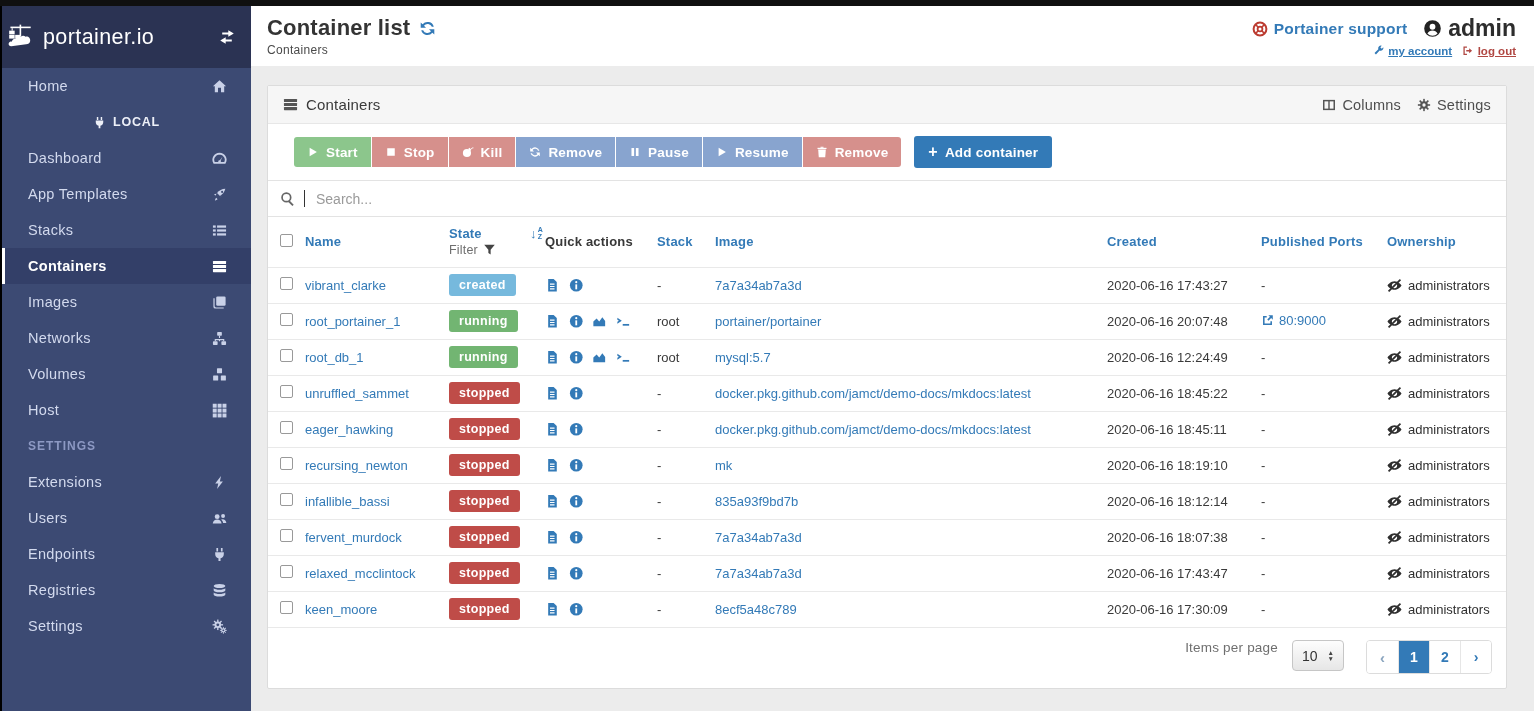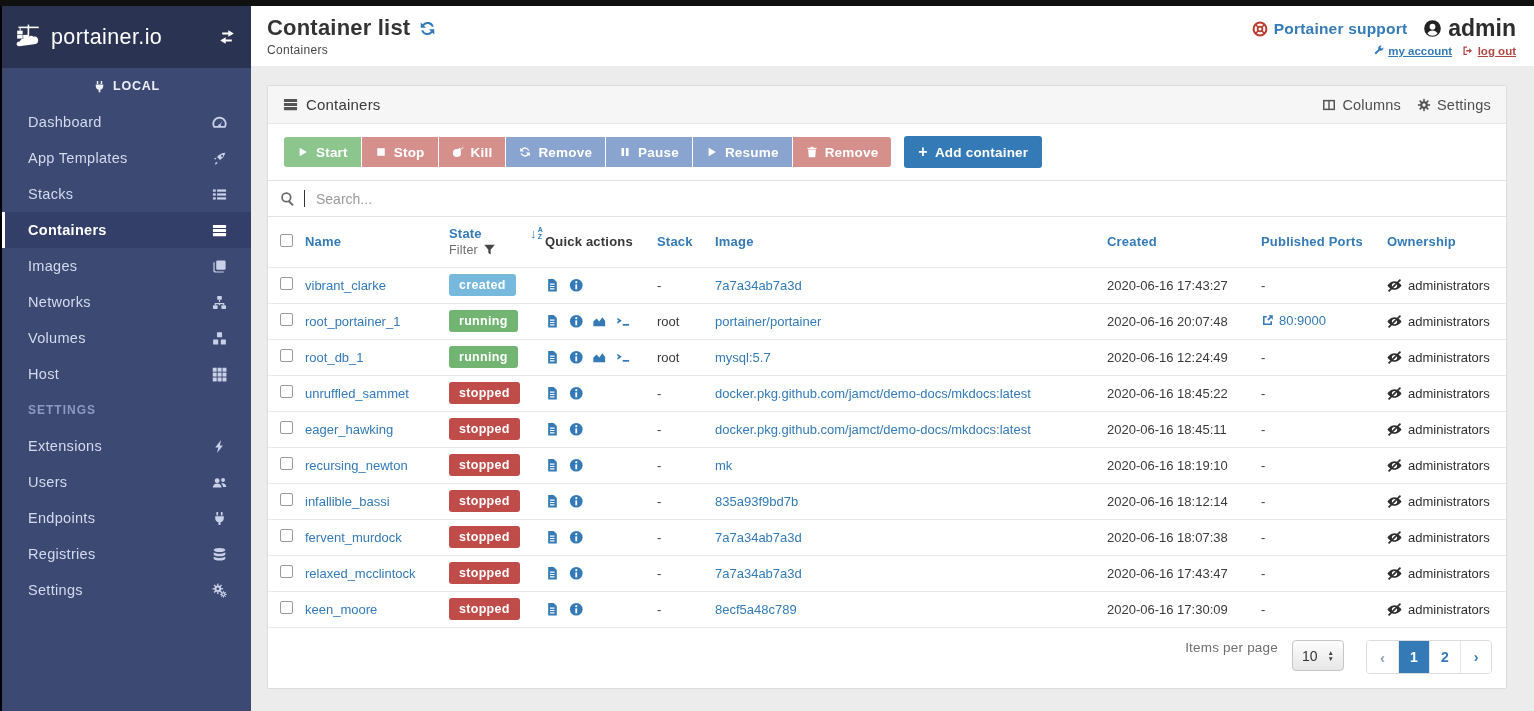--- a/index.html
+++ b/index.html
@@ -11,21 +11,21 @@
   }
   svg { width:1em; height:1em; display:inline-block; vertical-align:-0.12em; }
   .ic { display:inline-flex; align-items:center; justify-content:center; line-height:1; }
 
   .top-strip { height:6px; background:#101010; }
   .app { display:flex; height:705px; }
 
   
   .sidebar { width:251px; flex-shrink:0; background:var(--sidebar-bg,#3c4a73); border-left:2px solid #000; }
   .sidebar svg { --hole:#3c4a73; }
-  .logo-row { height:62px; background:var(--sidebar-logo-bg,#2b3353); display:flex; align-items:center; padding:0 16px 0 12px; color:#fff; gap:7px; }
+  .logo-row { height:62px; background:var(--sidebar-logo-bg,#2b3353); display:flex; align-items:center; padding:0 16px 0 4px; color:#fff; gap:7px; }
   .sidebar .logo-row svg { --hole:#2b3353; }
   .logo-mark { font-size:30px; }
   .logo-text { font-size:21.5px; letter-spacing:.4px; font-weight:400; }
   .collapse { margin-left:auto; font-size:16px; color:#fff; cursor:pointer; }
   .side-item { height:36px; display:flex; align-items:center; padding:0 24px 0 26px; color:#d3daee; font-size:14.5px; letter-spacing:.3px; cursor:pointer; text-decoration:none; }
   .side-item .ic { margin-left:auto; font-size:15px; color:#c9d1e8; }
   .side-item.active { background:var(--sidebar-active-bg,#333f68); box-shadow:inset 3px 0 0 #fff; color:#fff; font-weight:bold; }
   .side-item.active .ic { color:#fff; }
   .endpoint { height:36px; display:flex; align-items:center; justify-content:center; gap:7px; color:#edf0f8; font-weight:bold; font-size:12.5px; letter-spacing:.8px; }
   .endpoint .ic { font-size:13px; }
@@ -52,21 +52,21 @@
   .content { flex:1; padding:19px 27px 0 16px; }
   .widget { background:#fff; border:1px solid #dcdcdc; border-radius:2px; }
   .widget-header { background:#f6f6f6; height:38px; display:flex; align-items:center; padding:0 15px; border-bottom:1px solid #e7e7e7; color:#4e4e4e; }
   .widget-header svg { --hole:#f6f6f6; }
   .widget-title { display:flex; align-items:center; gap:8px; font-size:15px; color:#3a3a3a; letter-spacing:.2px; }
   .widget-title .ic { color:#555; font-size:15px; }
   .widget-tools { margin-left:auto; display:flex; gap:16px; }
   .wtool { display:inline-flex; align-items:center; gap:6px; font-size:14.5px; color:#4e4e4e; cursor:pointer; letter-spacing:.2px; }
   .wtool .ic { font-size:14px; color:#555; }
 
-  .toolbar { padding:12px 16px; display:flex; align-items:center; }
+  .toolbar { padding:12px 26px; display:flex; align-items:center; }
   .btn { height:30px; display:inline-flex; align-items:center; gap:7px; padding:0 13px; color:#fff; font-size:13.5px; font-weight:bold; border:none; margin-right:1px; cursor:default; font-family:inherit; letter-spacing:.2px; }
   .btn .ic { font-size:12px; }
   .btn:first-child { border-radius:3px 0 0 3px; }
   .btn.last-group { border-radius:0 3px 3px 0; }
   .btn.success { background:var(--btn-success,#8cc68c); }
   .btn.danger  { background:var(--btn-danger,#d6908c); }
   .btn.primary { background:var(--btn-primary,#88a4cf); }
   .btn-add { height:32px; display:inline-flex; align-items:center; gap:7px; padding:0 14px; margin-left:12px; background:var(--btn-add,#337ab7); color:#fff; border:none; border-radius:3px; font-size:13.5px; font-weight:bold; cursor:pointer; font-family:inherit; letter-spacing:.2px; }
   .btn-add .plus { font-size:16px; font-weight:bold; }
 
@@ -129,20 +129,28 @@
         </span>
       <span class="logo-text">portainer.io</span>
       <span class="ic collapse">
           <svg viewBox="0 0 16 16" fill="currentColor" aria-hidden="true">
             <path d="M9.3 1.2 14.8 4.5 9.3 7.8V5.6H3.2V3.4h6.1z"></path>
             <path d="M6.7 8.2v2.2h6.1v2.2H6.7v2.2L1.2 11.5z"></path>
           </svg>
         </span>
     </div>
     <nav>
+      <a class="side-item">
+        <span>Home</span>
+        <span class="ic">
+            <svg viewBox="0 0 16 16" fill="currentColor" aria-hidden="true">
+              <path d="M8 1.3 15 7.6h-2v6.4H9.6V9.4H6.4V14H3V7.6H1z"></path>
+            </svg>
+          </span>
+      </a>
       <div class="endpoint">
         <span class="ic">
             <svg viewBox="0 0 16 16" fill="currentColor" aria-hidden="true">
               <path d="M4.7 1.1h1.8v3.7H4.7zM9.5 1.1h1.8v3.7H9.5z"></path>
               <path d="M3.4 5.5h9.2v1.9a4.6 4.6 0 0 1-3.5 4.5V15H6.9v-3.1a4.6 4.6 0 0 1-3.5-4.5z"></path>
             </svg>
           </span>
         <span>LOCAL</span>
       </div>
       <div>

